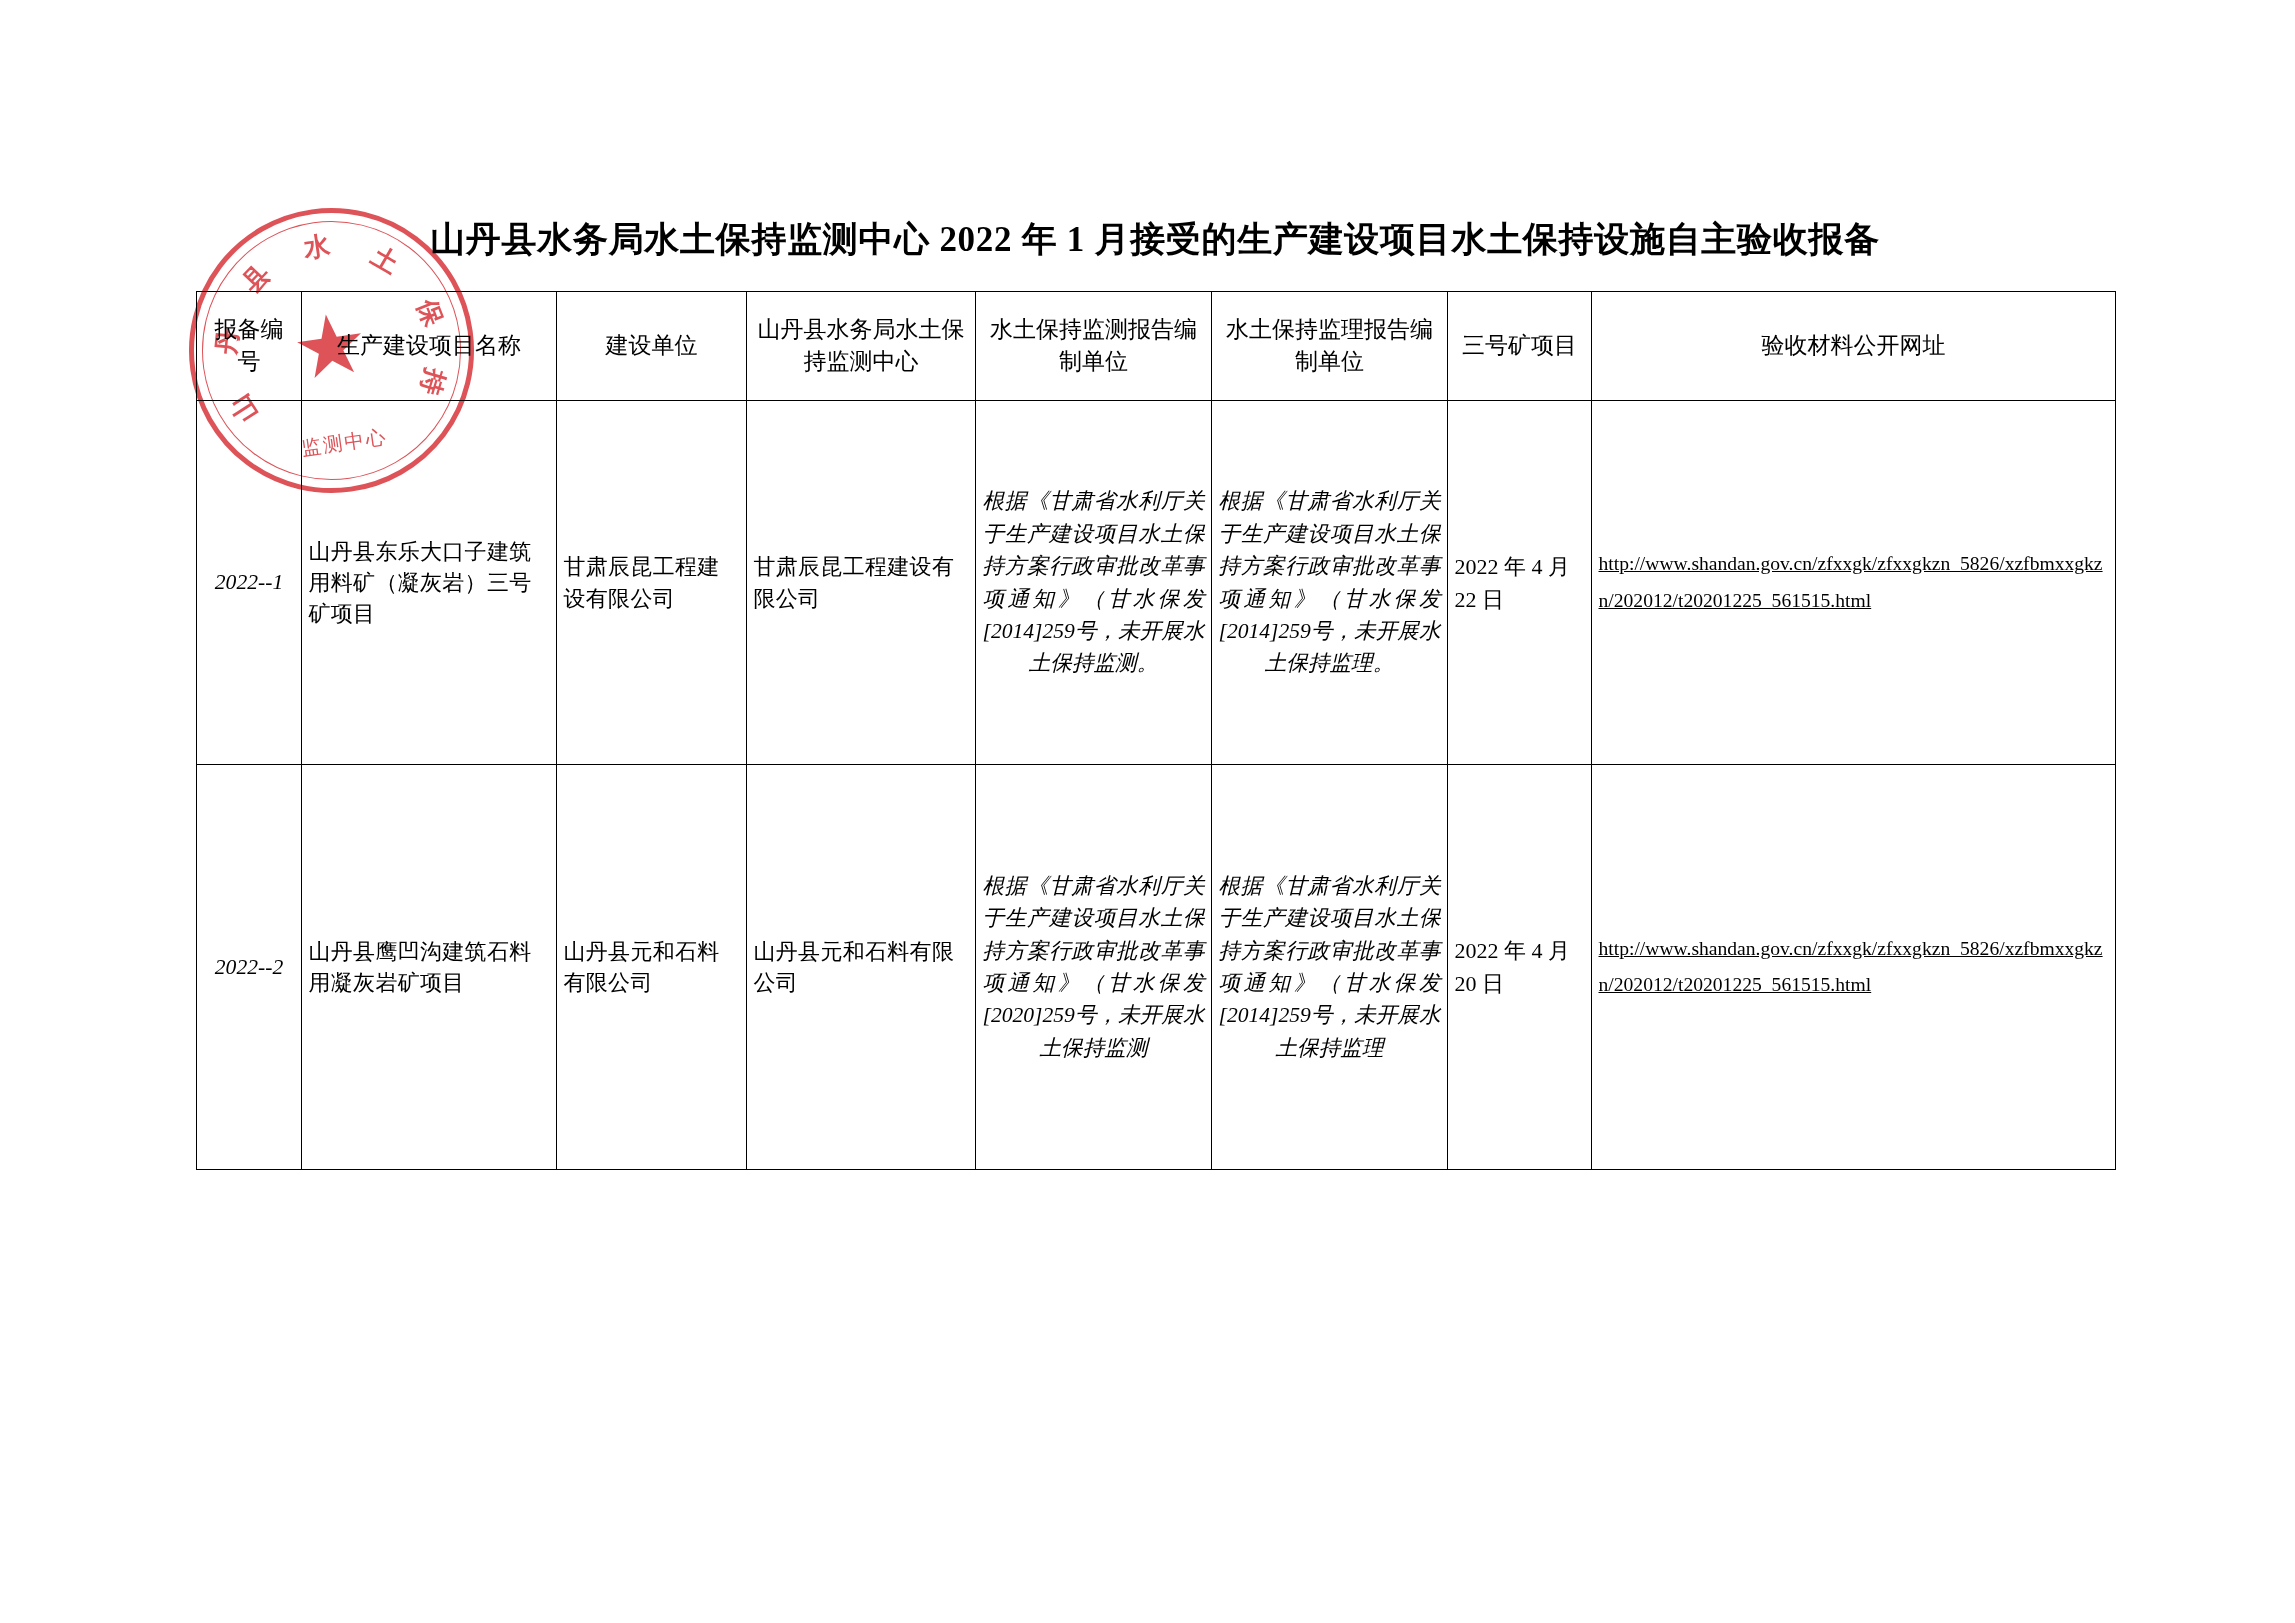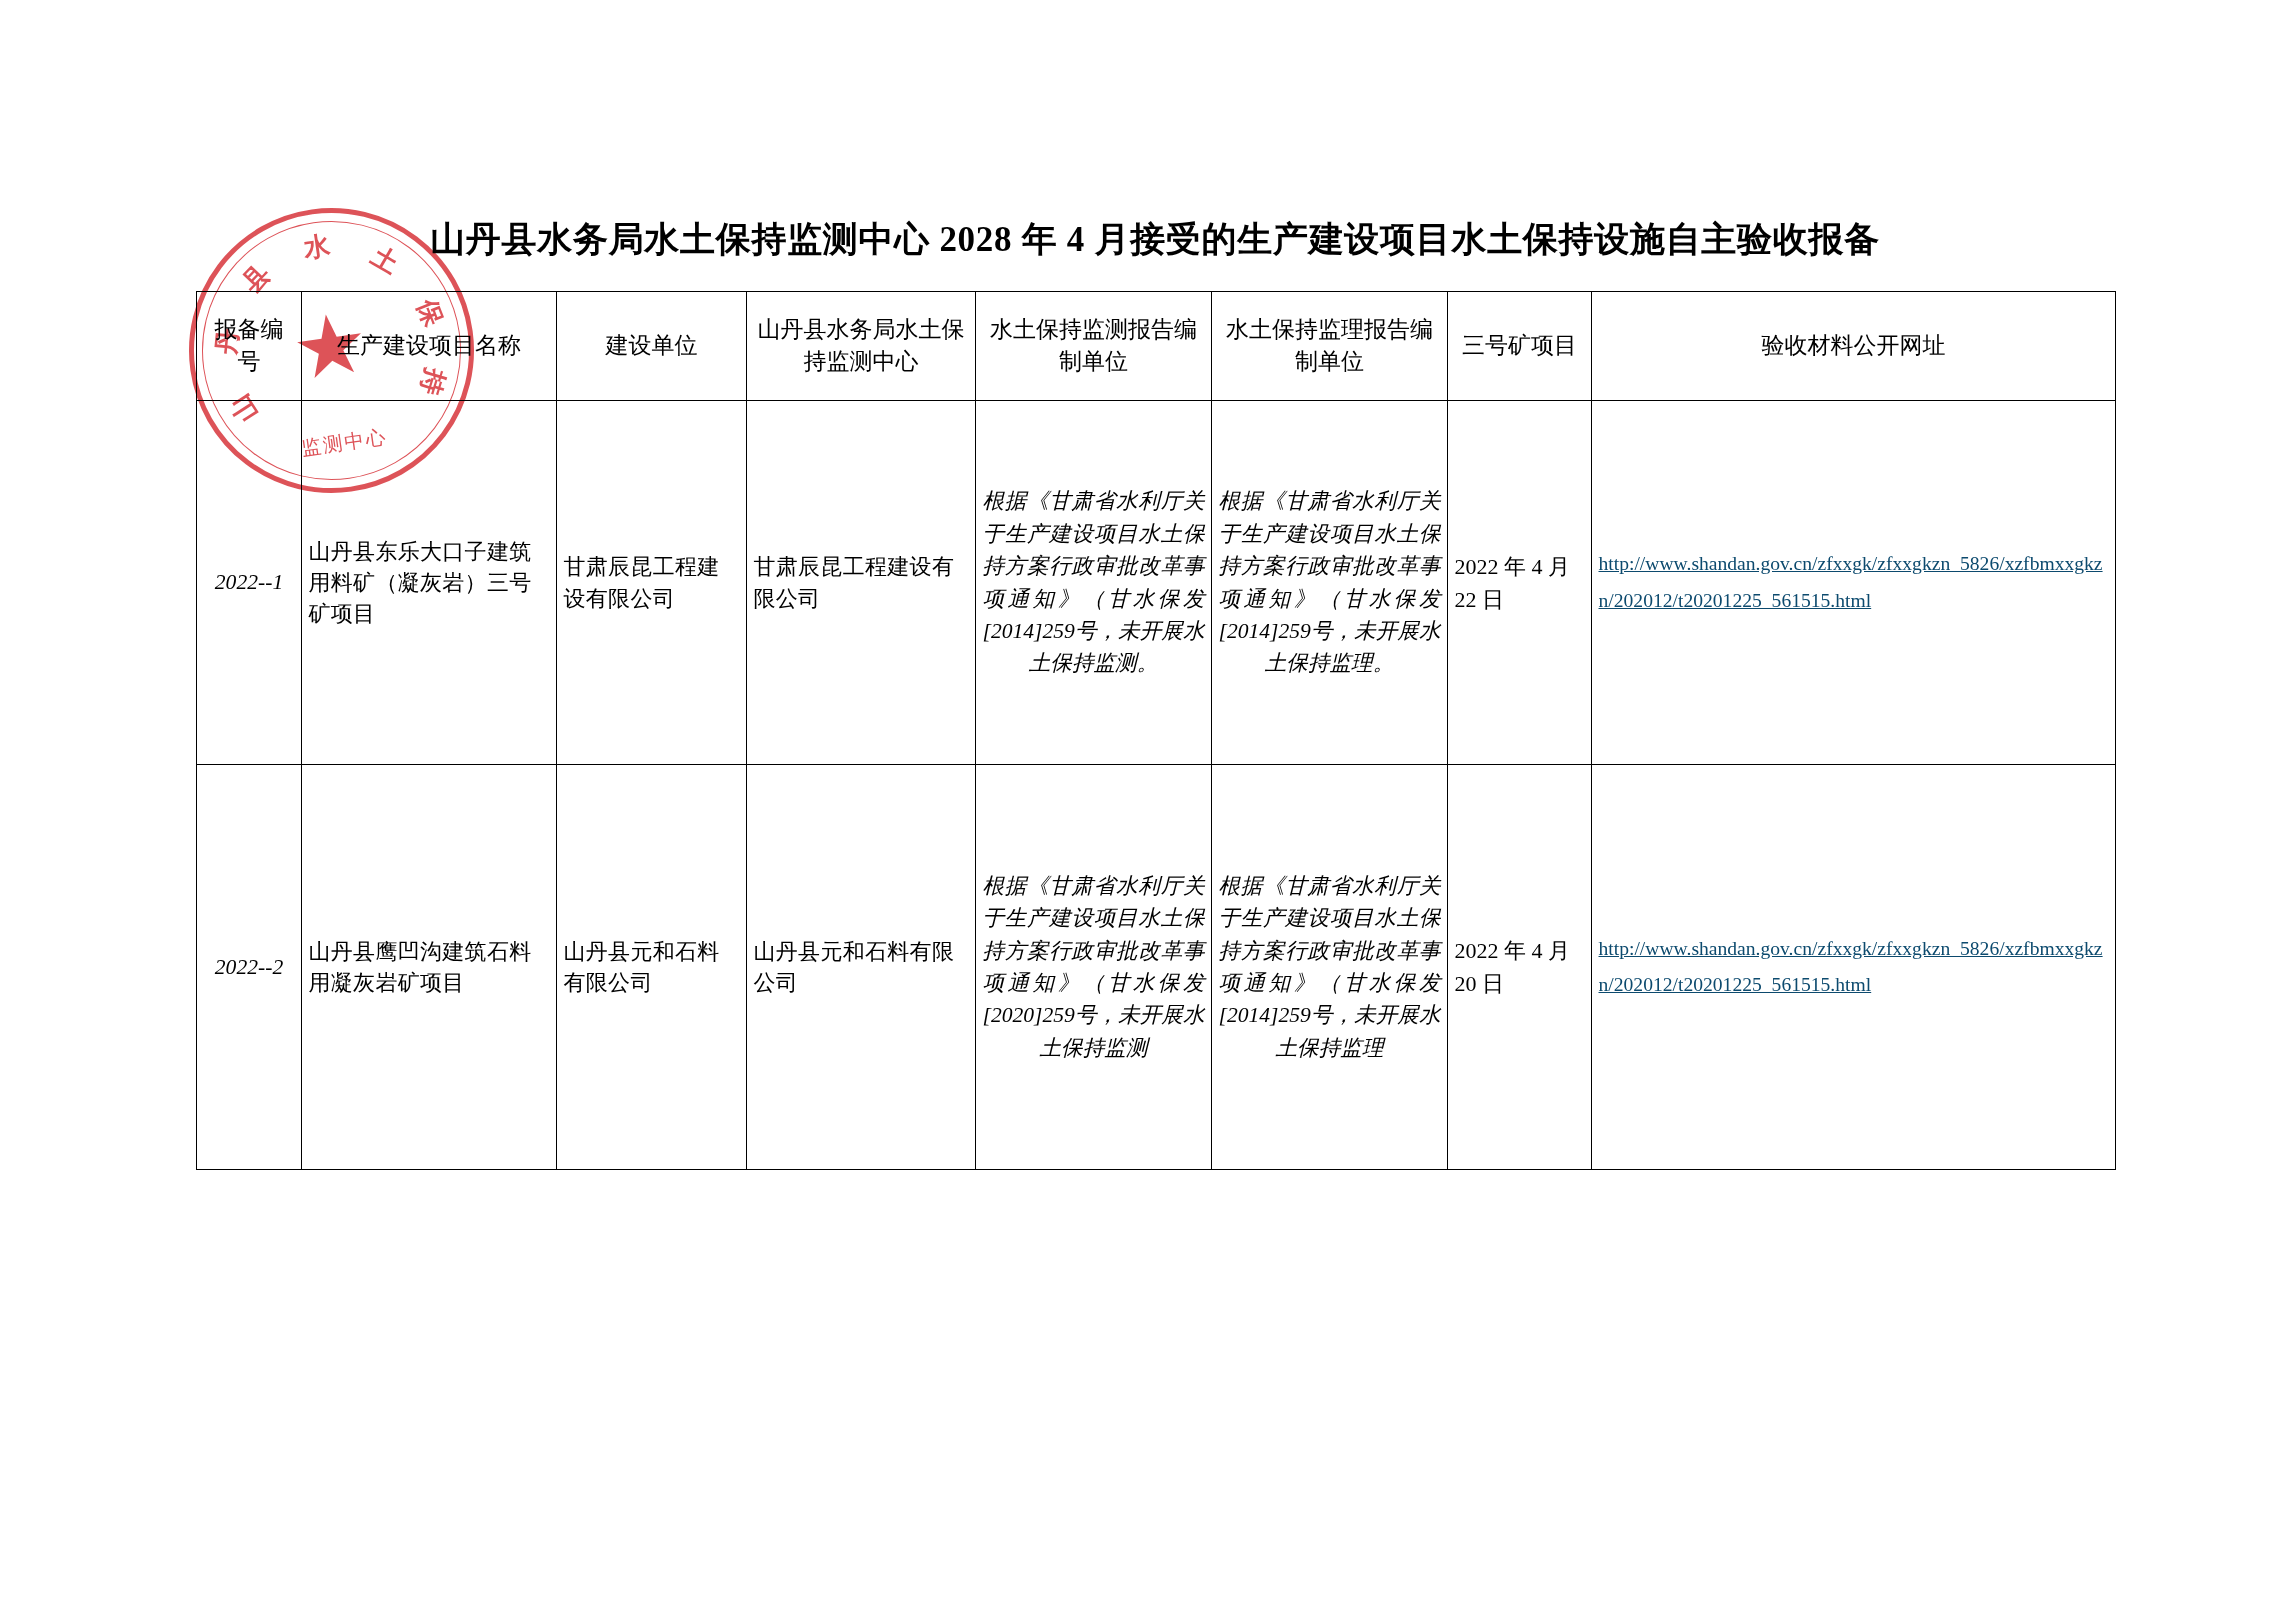--- a/index.html
+++ b/index.html
@@ -162,21 +162,21 @@
     line-height: 1.5;
   }
   td.cell-url {
     text-align: left;
     font-family: "Liberation Mono", "DejaVu Sans Mono", monospace;
     font-size: 19.6px;
     line-height: 1.85;
     padding-left: 14.4px;
   }
   td.cell-url a {
-    color: #0c4a6e;
+    color: #000000;
     word-break: break-all;
     display: inline;
   }
   .hdr-narrow {
     writing-mode: horizontal-tb;
     line-height: 1.3;
   }
   .row-1 td { height: 353px; }
   .row-2 td { height: 393px; }
 </style>
@@ -195,21 +195,21 @@
         <span style="transform: rotate(38.3333deg) translate(0px, -105px) translate(-50%, -50%);">土</span>
         <span style="transform: rotate(76.6667deg) translate(0px, -105px) translate(-50%, -50%);">保</span>
         <span style="transform: rotate(115deg) translate(0px, -105px) translate(-50%, -50%);">持</span>
       </div>
     <div class="star">★</div>
     <div class="bottom-text">监测中心</div>
   </div>
 
   <div class="content">
 
-    <h1 class="doc-title">山丹县水务局水土保持监测中心 2028 年 4 月接受的生产建设项目水土保持设施自主验收报备</h1>
+    <h1 class="doc-title">山丹县水务局水土保持监测中心 2022 年 1 月接受的生产建设项目水土保持设施自主验收报备</h1>
 
     <table class="report-table">
       <colgroup>
         <col class="col-no">
         <col class="col-project">
         <col class="col-unit">
         <col class="col-accept">
         <col class="col-monitor">
         <col class="col-super">
         <col class="col-time">

